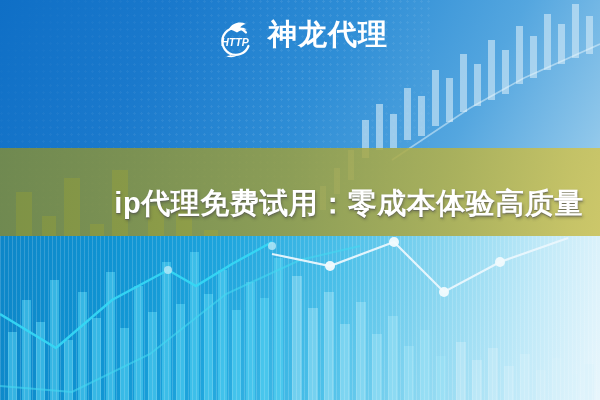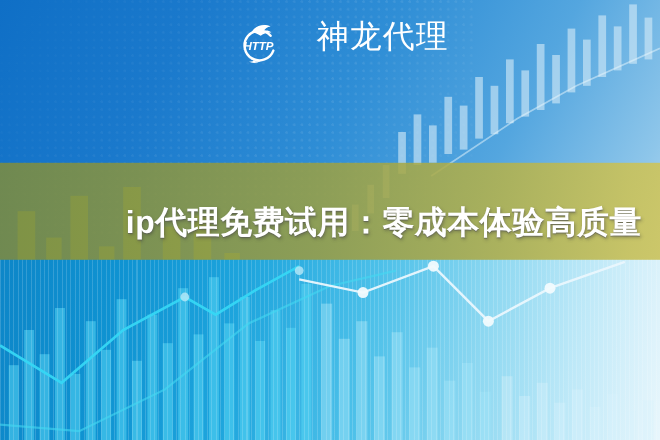--- a/index.html
+++ b/index.html
@@ -116,25 +116,24 @@
     left: 213px; top: 20px;
     display: flex;
     align-items: flex-start;
     gap: 9px;
     height: 46px;
   }
   .logo-mark { width: 46px; height: 44px; display: block; }
   .logo-text {
     color: #ffffff;
     font-size: 29px;
-    font-weight: normal;
+    font-weight: bold;
     letter-spacing: 1px;
     line-height: 1;
     white-space: nowrap;
-    margin-left: 20px;
   }
 </style>
 </head>
 <body>
 
 <div id="banner">
 
   <div class="bg-base"></div>
   <div class="bg-dots"></div>
 

